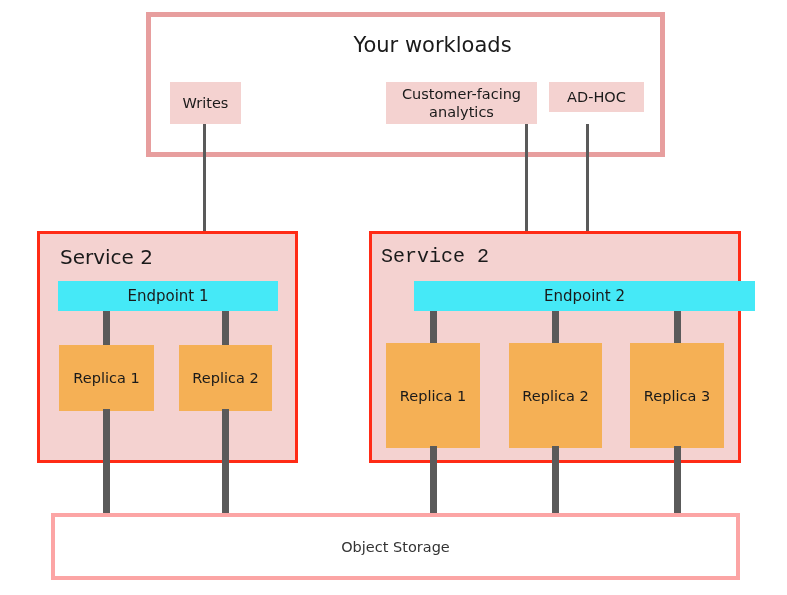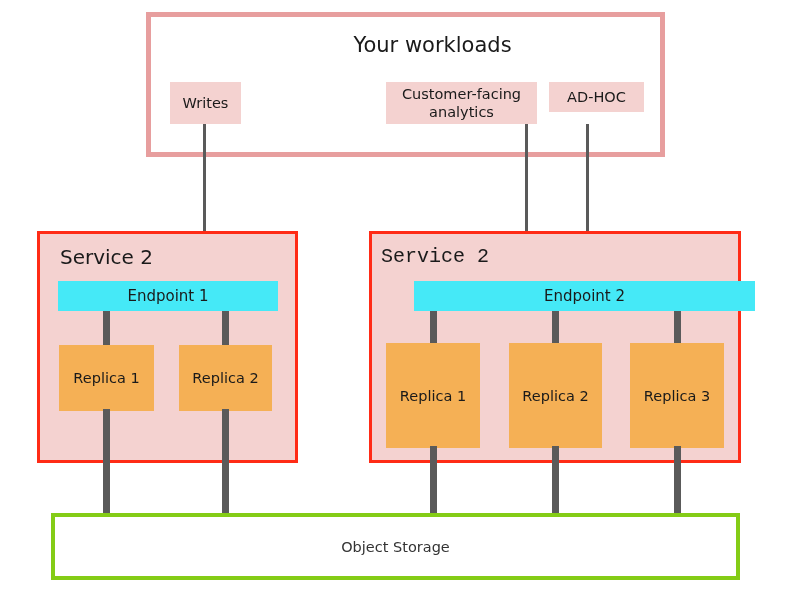--- a/index.html
+++ b/index.html
@@ -97,21 +97,21 @@
   #s2-replica-1 { left: 386px; top: 343px; width: 94px; height: 105px; }
   #s2-replica-2 { left: 509px; top: 343px; width: 93px; height: 105px; }
   #s2-replica-3 { left: 630px; top: 343px; width: 94px; height: 105px; }
 
   
   #object-storage {
     left: 51px;
     top: 513px;
     width: 689px;
     height: 67px;
-    border: 4px solid #84cc16;
+    border: 4px solid #fca5a5;
     background: #ffffff;
     font-size: 14.5px;
     color: #333333;
   }
 
   
   .conn {
     position: absolute;
     background: #5a5a5a;
   }

